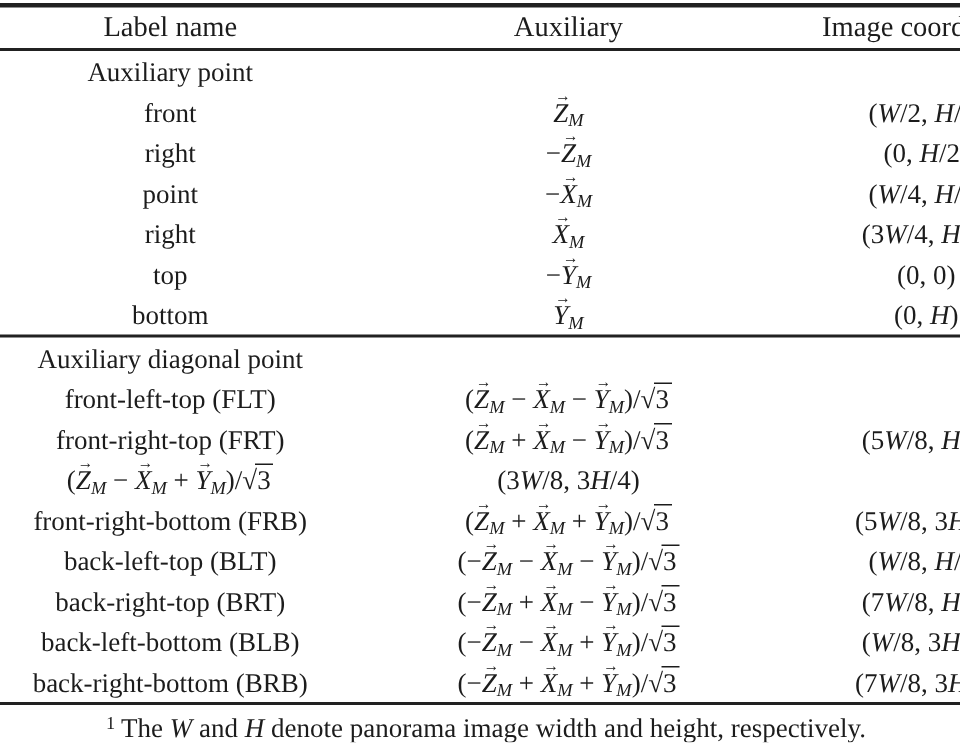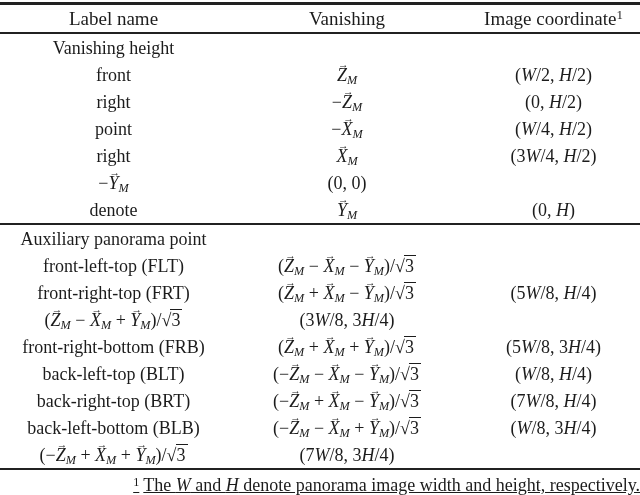--- a/index.html
+++ b/index.html
@@ -17,20 +17,21 @@
     height: 2px;
     background: #212121;
     width: 640px;
   }
   .rule.top { height: 3px; margin-top: 2px; }
   .trow {
     display: grid;
     grid-template-columns: 227px 240px 173px;
     height: 27px;
     align-items: center;
+    gap: 32px;
   }
   .header-row { height: 27px; }
   .cell { text-align: center; line-height: 1; white-space: nowrap; }
   .header-cell { font-size: 19px; }
   .section-title { }
   sup { font-size: 0.68em; vertical-align: 0.45em; line-height: 0; }
   .msub { font-style: italic; font-size: 0.68em; vertical-align: -0.25em; line-height: 0; }
   .it { font-style: italic; }
   .vec { position: relative; display: inline-block; }
   .vec-arrow {
@@ -42,44 +43,43 @@
     line-height: 1;
     font-style: normal;
   }
   .msub-wrap, .sqrt { white-space: nowrap; }
   .rad { margin-right: -1px; }
   .sqrt-arg { border-top: 1.5px solid #1c1c1c; padding: 0 2px 0 1px; }
   .footnote {
     padding: 4px 0 0 8px;
     font-size: 18px;
     line-height: 1.25;
-    text-align: right;
+    text-align: center;
     white-space: nowrap;
-    text-decoration: underline;
   }
   .footnote sup { margin-right: 4px; }
 </style>
 </head>
 <body>
 
 <div class="page">
 
   <div class="rule top"></div>
 
   <div class="trow header-row">
     <div class="cell header-cell">Label name</div>
-    <div class="cell header-cell">Vanishing</div>
+    <div class="cell header-cell">Auxiliary</div>
     <div class="cell header-cell"><span>Image coordinate</span><sup>1</sup></div>
   </div>
 
   <div class="rule"></div>
 
   <div id="table-body">
       <div class="trow">
-        <div class="cell section-title">Vanishing height</div>
+        <div class="cell section-title">Auxiliary point</div>
         <div class="cell"></div>
         <div class="cell"></div>
       </div>
       <div class="trow">
         <div class="cell">front</div>
         <div class="cell"><span class="msub-wrap"><span class="vec"><span class="vec-arrow">→</span><span class="it">Z</span></span><span class="msub">M</span></span></div>
         <div class="cell">(<span class="it">W</span>/2, <span class="it">H</span>/2)</div>
       </div>
       <div class="trow">
         <div class="cell">right</div>
@@ -90,31 +90,32 @@
         <div class="cell">point</div>
         <div class="cell">−<span class="msub-wrap"><span class="vec"><span class="vec-arrow">→</span><span class="it">X</span></span><span class="msub">M</span></span></div>
         <div class="cell">(<span class="it">W</span>/4, <span class="it">H</span>/2)</div>
       </div>
       <div class="trow">
         <div class="cell">right</div>
         <div class="cell"><span class="msub-wrap"><span class="vec"><span class="vec-arrow">→</span><span class="it">X</span></span><span class="msub">M</span></span></div>
         <div class="cell">(3<span class="it">W</span>/4, <span class="it">H</span>/2)</div>
       </div>
       <div class="trow">
+        <div class="cell">top</div>
         <div class="cell">−<span class="msub-wrap"><span class="vec"><span class="vec-arrow">→</span><span class="it">Y</span></span><span class="msub">M</span></span></div>
         <div class="cell">(0, 0)</div>
       </div>
       <div class="trow">
-        <div class="cell">denote</div>
+        <div class="cell">bottom</div>
         <div class="cell"><span class="msub-wrap"><span class="vec"><span class="vec-arrow">→</span><span class="it">Y</span></span><span class="msub">M</span></span></div>
         <div class="cell">(0, <span class="it">H</span>)</div>
       </div>
       <div class="rule"></div>
       <div class="trow">
-        <div class="cell section-title">Auxiliary panorama point</div>
+        <div class="cell section-title">Auxiliary diagonal point</div>
         <div class="cell"></div>
         <div class="cell"></div>
       </div>
       <div class="trow">
         <div class="cell">front-left-top (FLT)</div>
         <div class="cell">(<span class="msub-wrap"><span class="vec"><span class="vec-arrow">→</span><span class="it">Z</span></span><span class="msub">M</span></span> − <span class="msub-wrap"><span class="vec"><span class="vec-arrow">→</span><span class="it">X</span></span><span class="msub">M</span></span> − <span class="msub-wrap"><span class="vec"><span class="vec-arrow">→</span><span class="it">Y</span></span><span class="msub">M</span></span>)/<span class="sqrt"><span class="rad">√</span><span class="sqrt-arg">3</span></span></div>
       </div>
       <div class="trow">
         <div class="cell">front-right-top (FRT)</div>
         <div class="cell">(<span class="msub-wrap"><span class="vec"><span class="vec-arrow">→</span><span class="it">Z</span></span><span class="msub">M</span></span> + <span class="msub-wrap"><span class="vec"><span class="vec-arrow">→</span><span class="it">X</span></span><span class="msub">M</span></span> − <span class="msub-wrap"><span class="vec"><span class="vec-arrow">→</span><span class="it">Y</span></span><span class="msub">M</span></span>)/<span class="sqrt"><span class="rad">√</span><span class="sqrt-arg">3</span></span></div>
@@ -138,20 +139,21 @@
         <div class="cell">back-right-top (BRT)</div>
         <div class="cell">(−<span class="msub-wrap"><span class="vec"><span class="vec-arrow">→</span><span class="it">Z</span></span><span class="msub">M</span></span> + <span class="msub-wrap"><span class="vec"><span class="vec-arrow">→</span><span class="it">X</span></span><span class="msub">M</span></span> − <span class="msub-wrap"><span class="vec"><span class="vec-arrow">→</span><span class="it">Y</span></span><span class="msub">M</span></span>)/<span class="sqrt"><span class="rad">√</span><span class="sqrt-arg">3</span></span></div>
         <div class="cell">(7<span class="it">W</span>/8, <span class="it">H</span>/4)</div>
       </div>
       <div class="trow">
         <div class="cell">back-left-bottom (BLB)</div>
         <div class="cell">(−<span class="msub-wrap"><span class="vec"><span class="vec-arrow">→</span><span class="it">Z</span></span><span class="msub">M</span></span> − <span class="msub-wrap"><span class="vec"><span class="vec-arrow">→</span><span class="it">X</span></span><span class="msub">M</span></span> + <span class="msub-wrap"><span class="vec"><span class="vec-arrow">→</span><span class="it">Y</span></span><span class="msub">M</span></span>)/<span class="sqrt"><span class="rad">√</span><span class="sqrt-arg">3</span></span></div>
         <div class="cell">(<span class="it">W</span>/8, 3<span class="it">H</span>/4)</div>
       </div>
       <div class="trow">
+        <div class="cell">back-right-bottom (BRB)</div>
         <div class="cell">(−<span class="msub-wrap"><span class="vec"><span class="vec-arrow">→</span><span class="it">Z</span></span><span class="msub">M</span></span> + <span class="msub-wrap"><span class="vec"><span class="vec-arrow">→</span><span class="it">X</span></span><span class="msub">M</span></span> + <span class="msub-wrap"><span class="vec"><span class="vec-arrow">→</span><span class="it">Y</span></span><span class="msub">M</span></span>)/<span class="sqrt"><span class="rad">√</span><span class="sqrt-arg">3</span></span></div>
         <div class="cell">(7<span class="it">W</span>/8, 3<span class="it">H</span>/4)</div>
       </div>
     </div>
 
   <div class="rule"></div>
 
   <div class="footnote"><sup>1</sup><span>The <span class="it">W</span> and <span class="it">H</span> denote panorama image width and height, respectively.</span></div>
 
 </div>

